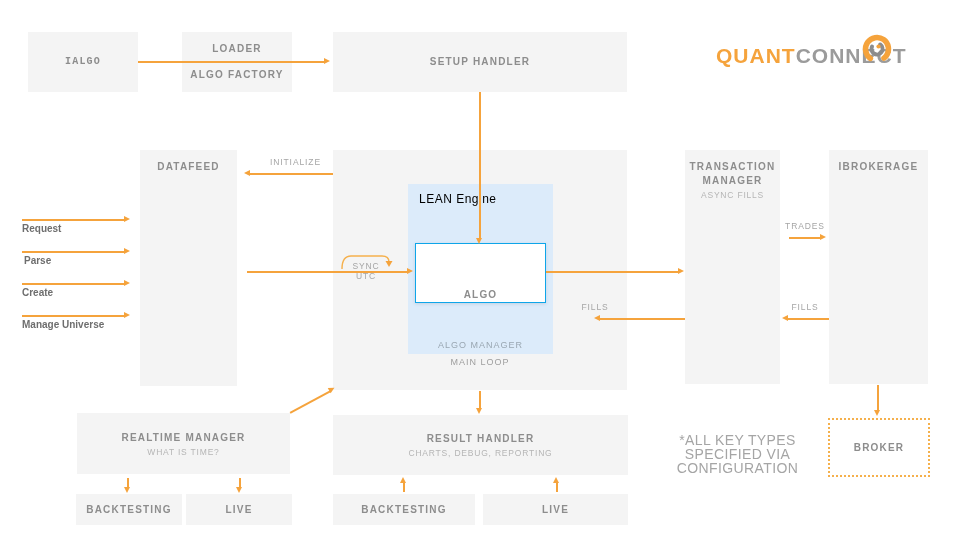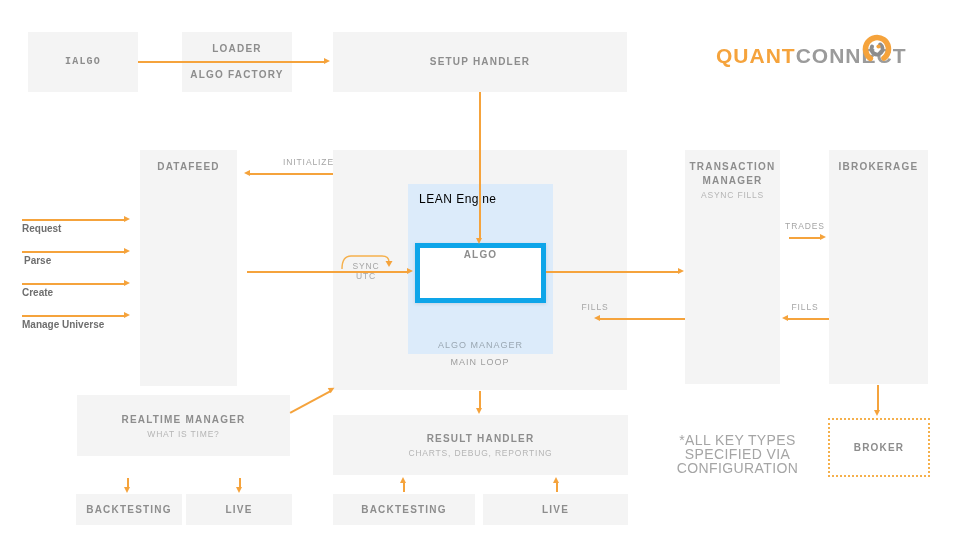--- a/index.html
+++ b/index.html
@@ -11,22 +11,22 @@
     align-items:center; justify-content:center; }
   .box.topalign { justify-content:flex-start; padding-top:10px; }
   .box-title { font-size:10px; font-weight:bold; color:#8d8d8d; letter-spacing:1.2px;
     text-align:center; line-height:14px; }
   .box-sub { font-size:8.5px; color:#b5b5b5; letter-spacing:0.8px; text-align:center;
     margin-top:2px; }
 
   .lean { position:absolute; background:#dcebfa; }
   .lean-label { position:absolute; left:11px; top:8px; font-size:12px; color:#000000;
     letter-spacing:0.5px; }
-  .algo-box { position:absolute; background:#ffffff; border:5px solid #0ea5e9;
-    box-shadow:0 1px 3px rgba(120,140,160,0.25); display:flex; align-items:flex-start;
+  .algo-box { position:absolute; background:#ffffff; border:1px solid #0ea5e9;
+    box-shadow:0 1px 3px rgba(120,140,160,0.25); display:flex; align-items:flex-end;
     justify-content:center; }
   .inner-caption { position:absolute; font-size:9px; letter-spacing:1px; color:#9aa7b2;
     text-align:center; }
   .caption-plain { color:#9e9e9e; }
 
   .flow-label { position:absolute; font-size:8.5px; color:#a5a5a5; letter-spacing:0.9px;
     text-align:center; }
   .side-label { position:absolute; font-size:10px; font-weight:600; color:#6e6e6e; }
   .footnote { position:absolute; font-size:14px; color:#a5a5a5; letter-spacing:0.4px;
     text-align:center; line-height:14px; }
@@ -101,21 +101,21 @@
   <div class="box topalign" style="left:685px; top:150px; width:95px; height:234px;">
     <div class="box-title">TRANSACTION</div>
     <div class="box-title">MANAGER</div>
     <div class="box-sub">ASYNC FILLS</div>
   </div>
 
   <div class="box topalign" style="left:829px; top:150px; width:99px; height:234px;">
     <div class="box-title">IBROKERAGE</div>
   </div>
 
-  <div class="box" style="left:77px; top:395px; width:213px; height:61px;">
+  <div class="box" style="left:77px; top:413px; width:213px; height:61px;">
     <div class="box-title">REALTIME MANAGER</div>
     <div class="box-sub">WHAT IS TIME?</div>
   </div>
 
   <div class="box" style="left:333px; top:415px; width:295px; height:60px;">
     <div class="box-title">RESULT HANDLER</div>
     <div class="box-sub">CHARTS, DEBUG, REPORTING</div>
   </div>
 
   <div class="box" style="left:76px; top:494px; width:106px; height:31px;">
@@ -137,21 +137,21 @@
 
   <div class="footnote" style="left:655px; top:433px; width:165px;">
     <div>*ALL KEY TYPES SPECIFIED VIA</div>
     <div>CONFIGURATION</div>
   </div>
 
   <div class="arrow h arr-r" style="left:138px; top:61px; width:187px;"></div>
   <div class="arrow v arr-d" style="left:479px; top:92px; height:147px;"></div>
 
   <div class="arrow h arr-l" style="left:249px; top:173px; width:84px;"></div>
-  <div class="flow-label" style="left:271px; top:157px; width:75px;">INITIALIZE</div>
+  <div class="flow-label" style="left:258px; top:157px; width:75px;">INITIALIZE</div>
 
   <div class="arrow h arr-r" style="left:22px; top:219px; width:103px;"></div>
   <div class="side-label" style="left:22px; top:223px;">Request</div>
   <div class="arrow h arr-r" style="left:22px; top:251px; width:103px;"></div>
   <div class="side-label" style="left:24px; top:255px;text-align:right;">Parse</div>
   <div class="arrow h arr-r" style="left:22px; top:283px; width:103px;"></div>
   <div class="side-label" style="left:22px; top:287px;">Create</div>
   <div class="arrow h arr-r" style="left:22px; top:315px; width:103px;"></div>
   <div class="side-label" style="left:22px; top:319px;">Manage Universe</div>
 

